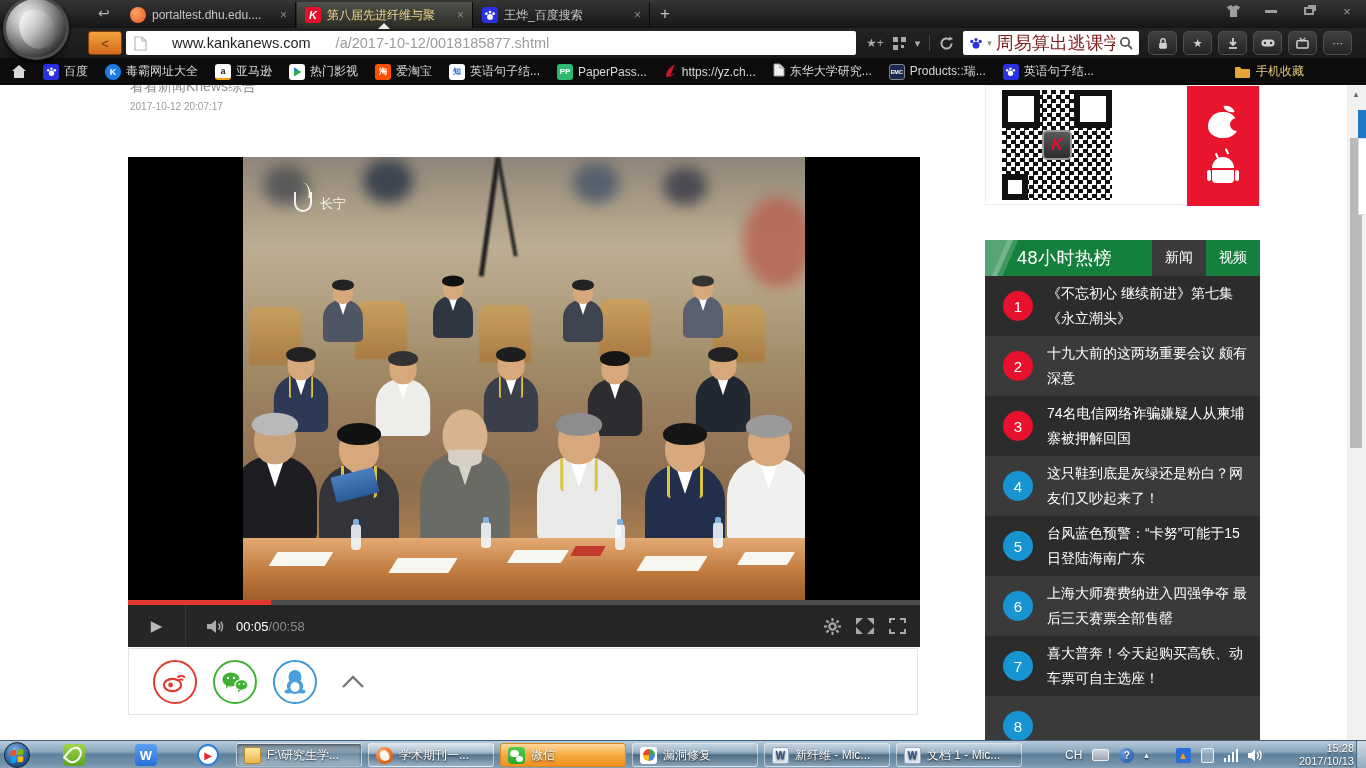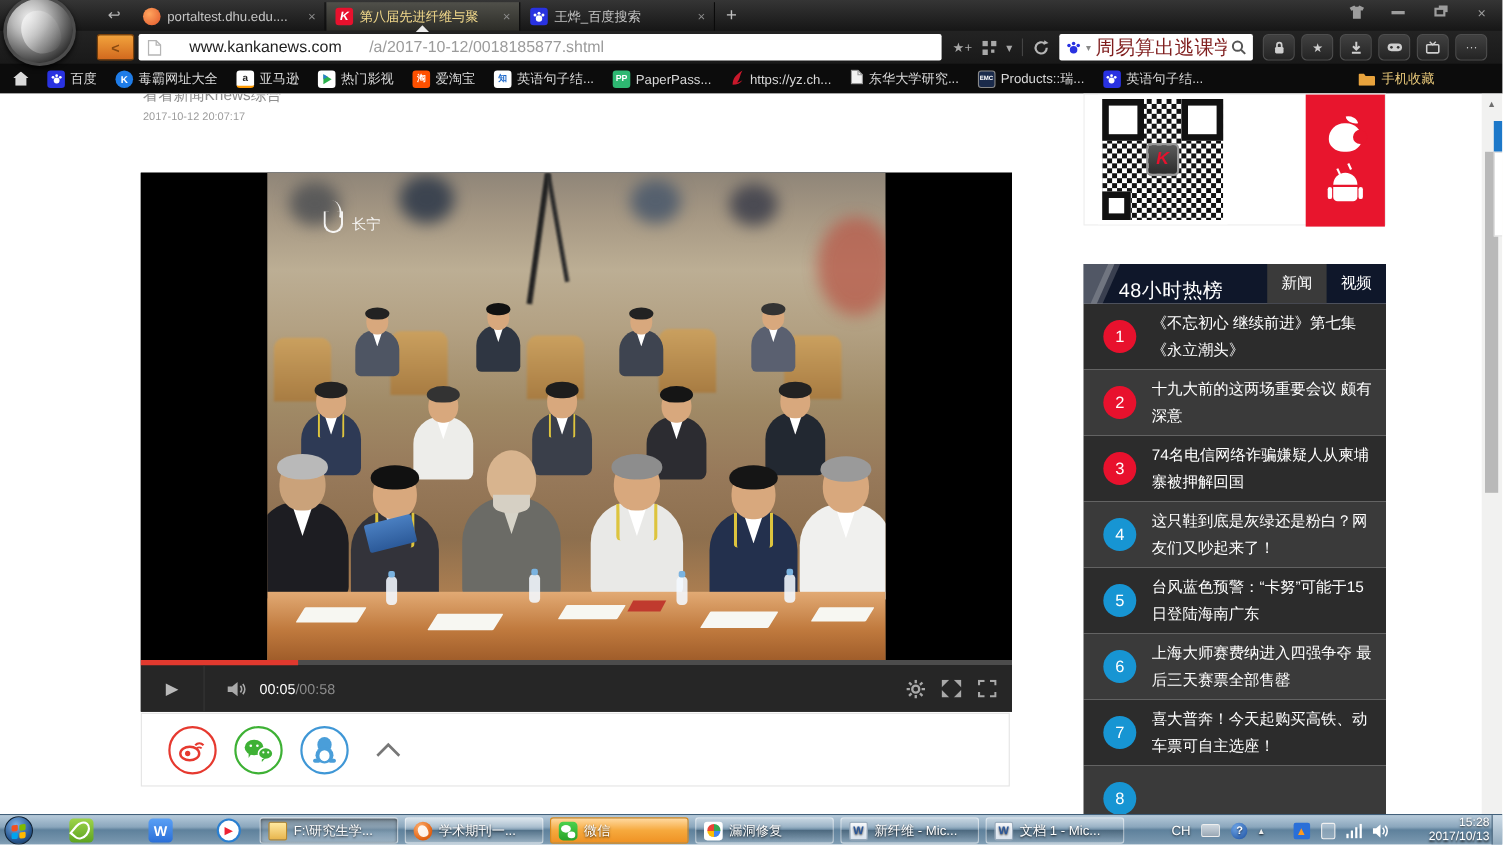--- a/index.html
+++ b/index.html
@@ -122,21 +122,21 @@
   .apple::after{content:"";position:absolute;right:-5px;top:13px;width:13px;height:13px;border-radius:50%;background:#e8152d}
   .apple .leaf{position:absolute;top:0;left:16px;width:10px;height:8px;background:#fff;border-radius:0 100% 0 100%;transform:rotate(-10deg)}
   .android{position:relative;width:32px;height:30px}
   .android::before{content:"";position:absolute;left:5px;top:0;width:22px;height:11px;border-radius:11px 11px 0 0;background:#fff}
   .android::after{content:"";position:absolute;left:5px;top:13px;width:22px;height:13px;background:#fff;border-radius:0 0 4px 4px}
   .android .aL{position:absolute;left:0;top:13px;width:4px;height:11px;background:#fff;border-radius:2px}
   .android .aR{position:absolute;right:0;top:13px;width:4px;height:11px;background:#fff;border-radius:2px}
   .android .ant{position:absolute;left:9px;top:-4px;width:2px;height:6px;background:#fff;transform:rotate(-25deg);box-shadow:11px 0 0 #fff}
 
   .hotlist{position:absolute;left:985px;top:155px;width:275px}
-  .hl-head{height:36px;background:#0f172a;display:flex;align-items:flex-end;position:relative;overflow:hidden}
+  .hl-head{height:36px;background:#15803d;display:flex;align-items:center;position:relative;overflow:hidden}
   .hl-head::before{content:"";position:absolute;left:-8px;top:-10px;width:26px;height:60px;background:rgba(255,255,255,.28);transform:rotate(24deg)}
   .hl-head::after{content:"";position:absolute;left:14px;top:-10px;width:10px;height:60px;background:rgba(255,255,255,.18);transform:rotate(24deg)}
   .hl-title{color:#fff;font-size:18px;margin-left:32px;letter-spacing:.5px}
   .hl-tabs{margin-left:auto;display:flex;height:100%}
   .hl-tab{width:54px;display:flex;align-items:center;justify-content:center;color:#fff;font-size:14px}
   .hl-tab.active{background:#3a3a3a}
   .hl-item{display:flex;align-items:center;min-height:60px;padding:4px 12px 4px 18px;background:#3a3a3a}
   .hl-item:nth-child(even){background:#2c2c2c}
   .badge{width:30px;height:30px;border-radius:50%;color:#fff;display:flex;align-items:center;justify-content:center;
     font-size:15px;flex:none;margin-right:14px}

